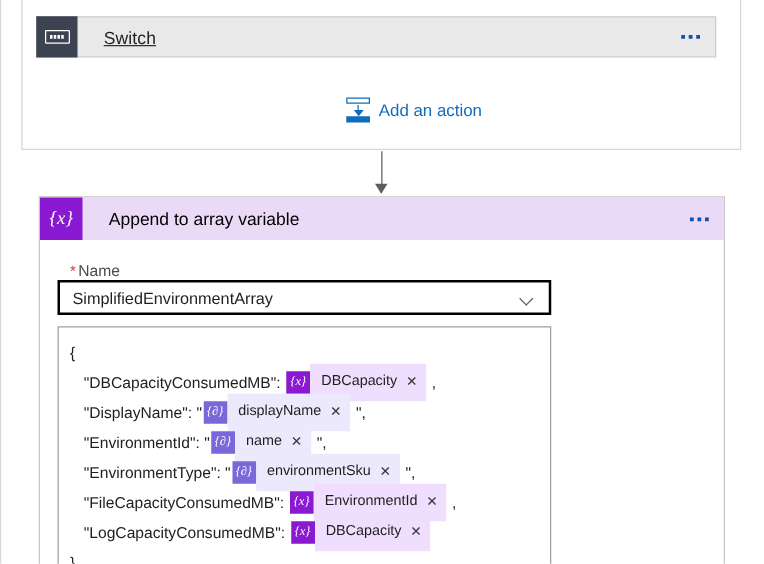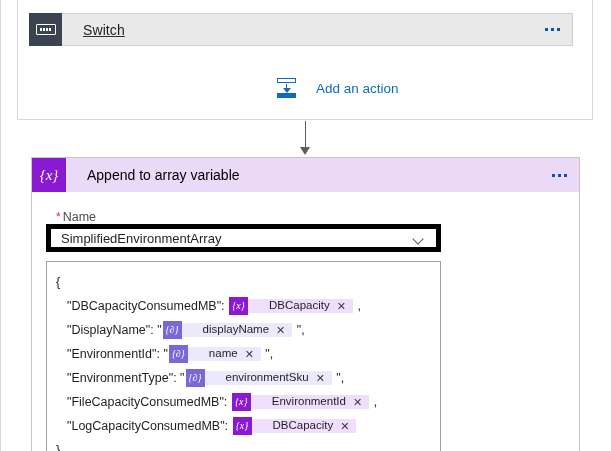--- a/index.html
+++ b/index.html
@@ -134,21 +134,21 @@
     display: block;
   }
 
   
   .add-action {
     position: absolute;
     left: 259px;
     top: 78px;
     display: flex;
     align-items: center;
-    gap: 20px;
+    gap: 7px;
     cursor: pointer;
   }
   .add-action-icon {
     width: 19px;
     height: 20px;
     position: relative;
     flex: 0 0 auto;
   }
   .add-action-icon .bar-top {
     position: absolute;
@@ -240,21 +240,21 @@
   }
   .req {
     color: #d13438;
     margin-right: 2px;
     font-size: 12px;
   }
 
   .name-input {
     width: 395px;
     height: 28px;
-    border: 5px solid #000000;
+    border: 2px solid #000000;
     box-sizing: border-box;
     background: #ffffff;
     display: flex;
     align-items: center;
     padding: 0 8px 0 10px;
     font-size: 13px;
     color: #201f1e;
   }
   .name-input .value { flex: 1 1 auto; }
   .chev {
@@ -313,22 +313,22 @@
     font-style: italic;
     font-size: 10px;
     flex: 0 0 auto;
   }
   .token.var .tok-icon { background: #8a19d2; }
   .token.expr .tok-icon { background: #7a68d9; }
   .token .tok-body {
     display: flex;
     align-items: center;
     gap: 7px;
-    height: 14px;
-    padding: 0 7px 0 21px;
+    height: 30px;
+    padding: 0 7px 0 9px;
     font-size: 11.5px;
     color: #201f1e;
     white-space: nowrap;
   }
   .token.var .tok-body { background: #f0deff; }
   .token.expr .tok-body { background: #ece9fc; }
   .token .tok-x {
     font-size: 11px;
     color: #3a3a3a;
     line-height: 1;

